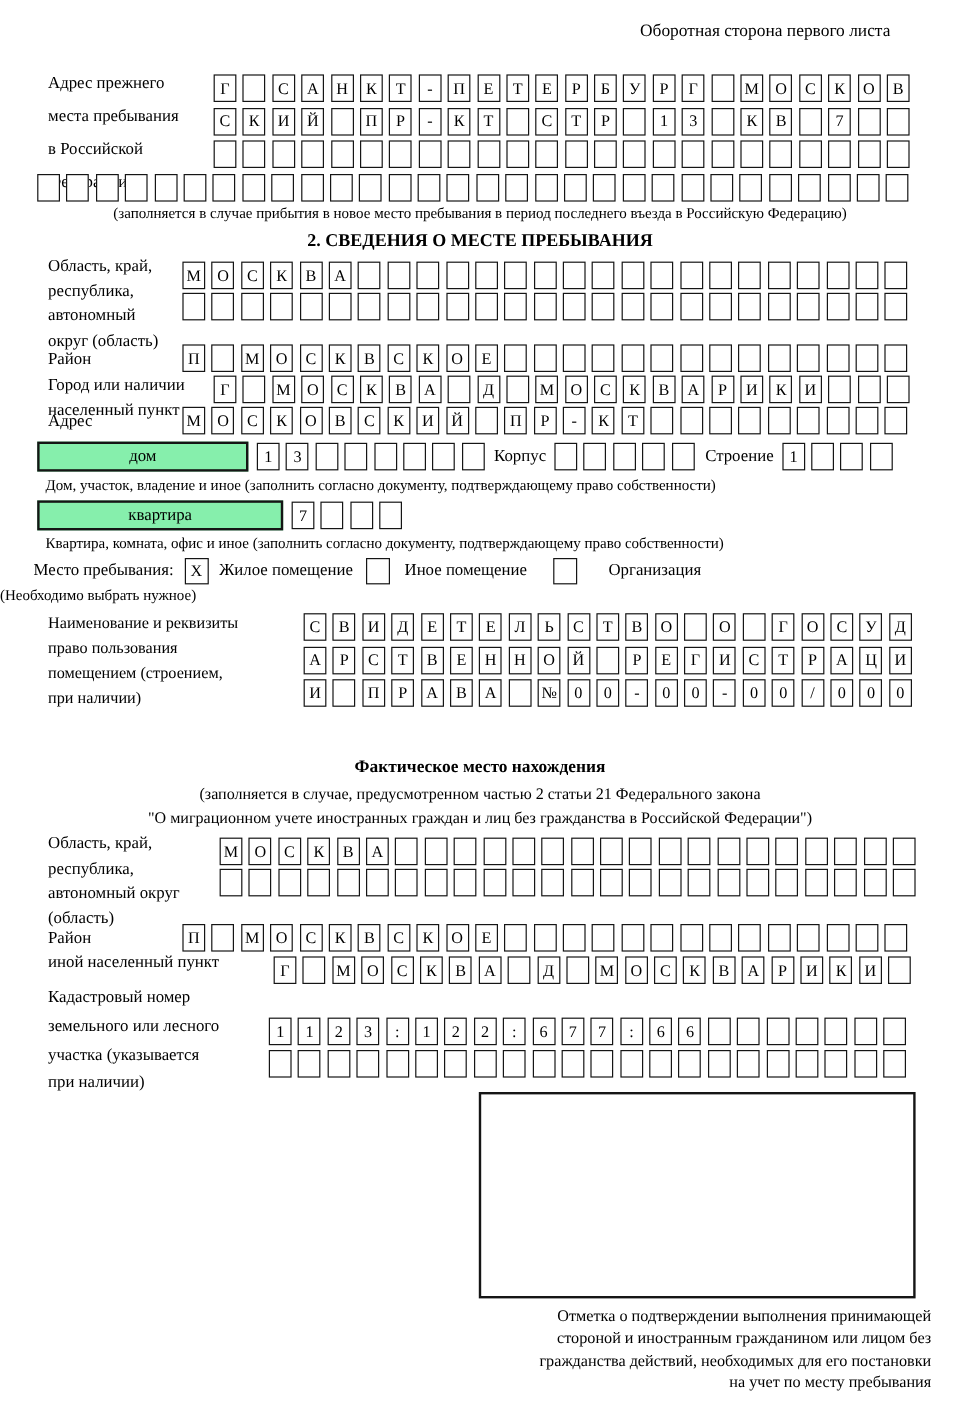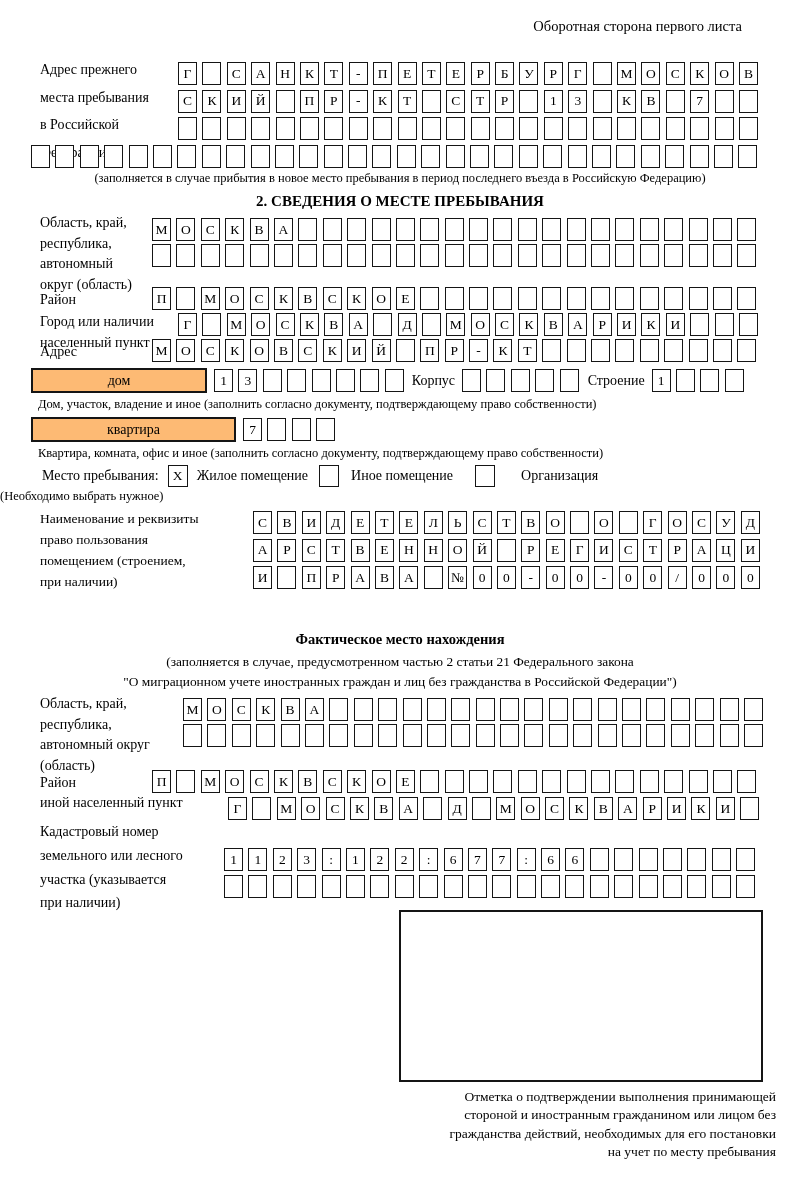--- a/index.html
+++ b/index.html
@@ -10,21 +10,21 @@
   .lbl{font-size:14px;line-height:20.5px;}
   .lbl27{font-size:14px;line-height:27.5px;}
   .cells{display:flex;gap:5.4px;flex-wrap:nowrap;}
   .cell{flex:0 0 19px;height:23px;border:1.9px solid #151515;box-sizing:border-box;
         display:flex;align-items:center;justify-content:center;font-size:13.5px;background:#fff;}
   .note{font-size:12.5px;white-space:nowrap;}
   .center{left:0;width:800px;text-align:center;}
   .h2{font-size:15px;font-weight:bold;}
   .h3{font-size:14.5px;font-weight:bold;}
   .widebox{border:2px solid #151515;box-sizing:border-box;height:25px;display:flex;
-           align-items:center;justify-content:center;font-size:14px;background:#fdba74;}
+           align-items:center;justify-content:center;font-size:14px;background:#86efac;}
   .inline{display:flex;align-items:center;}
   .cb{width:20px;height:22px;border:1.9px solid #151515;box-sizing:border-box;display:flex;
       align-items:center;justify-content:center;font-size:13.5px;background:#fff;}
   .opt{font-size:14px;}
   .stamp{border:2px solid #151515;box-sizing:border-box;background:#fff;}
   .cap{font-size:13.5px;line-height:18.4px;text-align:right;}
   .n13{font-size:13.4px;white-space:nowrap;}
 </style>
 </head>
 <body>
@@ -337,21 +337,21 @@
     <div class="widebox" style="width:205px;">квартира</div>
     <div class="cells" style="margin-left:7px;">
         <span class="cell">7</span>
         <span class="cell"></span>
         <span class="cell"></span>
         <span class="cell"></span>
       </div>
   </div>
   <div class="abs note" style="left:38px;top:446px;">Квартира, комната, офис и иное (заполнить согласно документу, подтверждающему право собственности)</div>
 
-  <div class="abs inline" style="left:42px;top:465px;">
+  <div class="abs inline" style="left:28px;top:465px;">
     <div class="opt">Место пребывания:</div>
     <div class="cb" style="margin-left:9px;">X</div>
     <div class="opt" style="margin-left:9px;">Жилое помещение</div>
     <div class="cb" style="margin-left:11px;"></div>
     <div class="opt" style="margin-left:12px;">Иное помещение</div>
     <div class="cb" style="margin-left:22px;"></div>
     <div class="opt" style="margin-left:26px;">Организация</div>
   </div>
   <div class="abs note" style="left:0;width:676px;text-align:left;top:489px;">(Необходимо выбрать нужное)</div>
 

